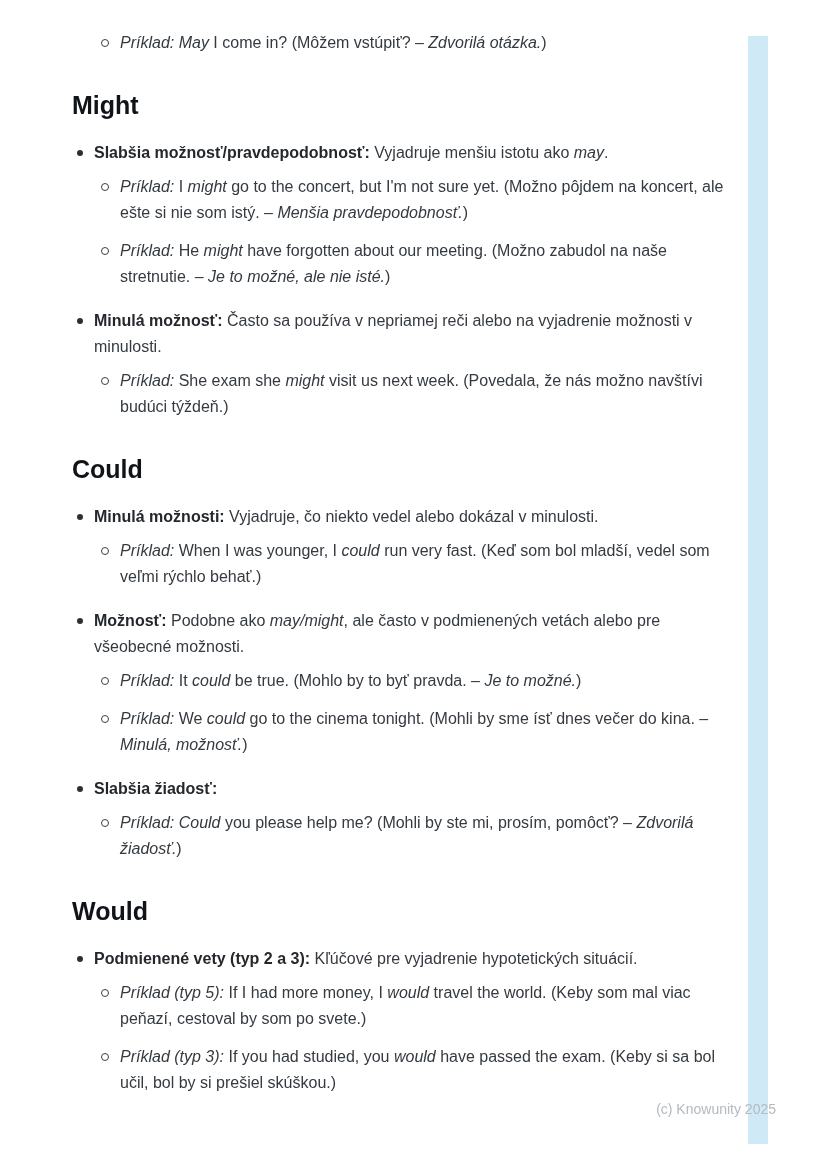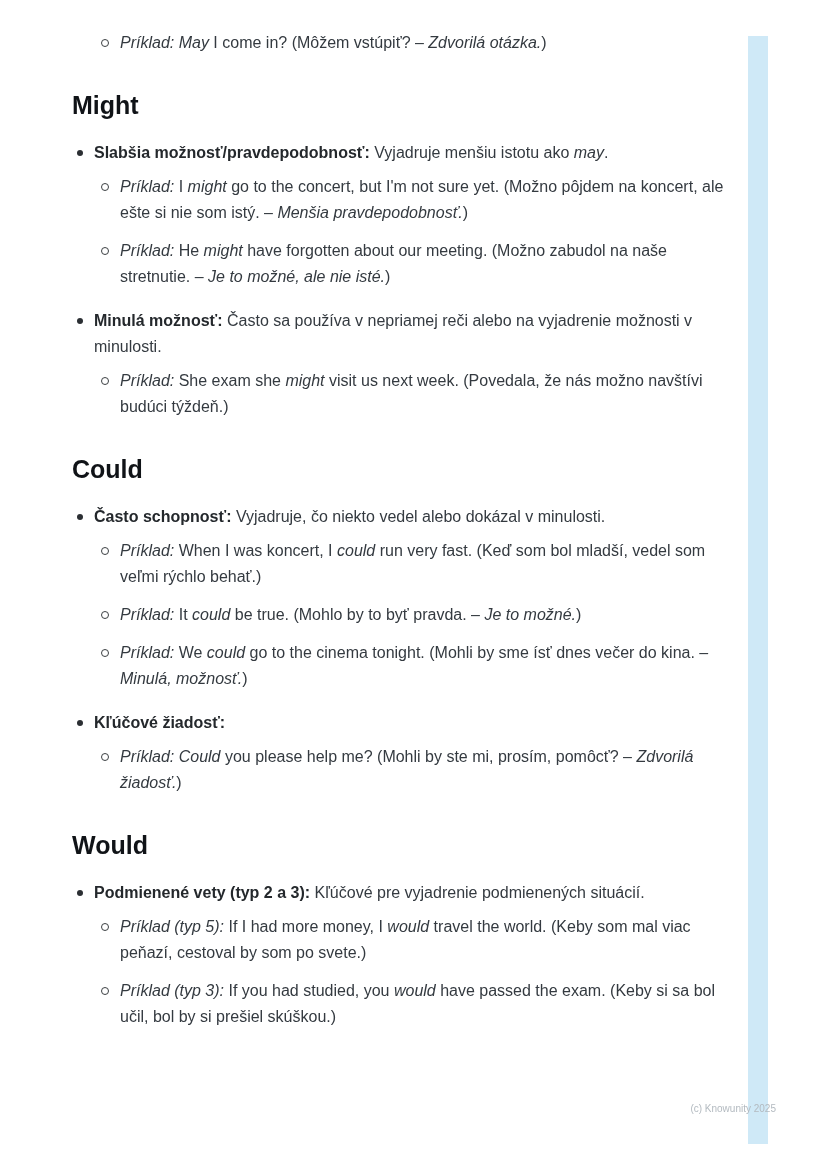--- a/index.html
+++ b/index.html
@@ -56,45 +56,46 @@
     border:1.5px solid #3c4043;
     background:transparent;
   }
 
   .it { font-style:italic; }
   .bd { font-weight:700; color:#24282c;text-align:right; }
 
   .footer {
     position:absolute;
     right:52px; top:1102px;
-    font-size:10px;
+    font-size:14px;
     line-height:14px;
     color:#b3bac0;
     z-index:3;
   }
 </style>
 </head>
 <body>
 
 <div class="page">
   <div class="scroll-strip" style="background: rgb(207, 233, 247);"></div>
   <main class="content" id="content">
       <div class="li l2"><span class="marker circ"></span><span class="txt"><span class="it">Príklad: May</span><span> I come in? (Môžem vstúpiť? – </span><span class="it">Zdvorilá otázka.</span><span>)</span></span></div>
       <h2>Might</h2>
       <div class="li l1"><span class="marker disc"></span><span class="txt"><span class="bd">Slabšia možnosť/pravdepodobnosť:</span><span> Vyjadruje menšiu istotu ako </span><span class="it">may</span><span>.</span></span></div>
       <div class="li l2"><span class="marker circ"></span><span class="txt"><span class="it">Príklad:</span><span> I </span><span class="it">might</span><span> go to the concert, but I'm not sure yet. (Možno pôjdem na koncert, ale ešte si nie som istý. – </span><span class="it">Menšia pravdepodobnosť.</span><span>)</span></span></div>
       <div class="li l2"><span class="marker circ"></span><span class="txt"><span class="it">Príklad:</span><span> He </span><span class="it">might</span><span> have forgotten about our meeting. (Možno zabudol na naše stretnutie. – </span><span class="it">Je to možné, ale nie isté.</span><span>)</span></span></div>
       <div class="li l1"><span class="marker disc"></span><span class="txt"><span class="bd">Minulá možnosť:</span><span> Často sa používa v nepriamej reči alebo na vyjadrenie možnosti v minulosti.</span></span></div>
       <div class="li l2"><span class="marker circ"></span><span class="txt"><span class="it">Príklad:</span><span> She exam she </span><span class="it">might</span><span> visit us next week. (Povedala, že nás možno navštívi budúci týždeň.)</span></span></div>
       <h2>Could</h2>
-      <div class="li l1"><span class="marker disc"></span><span class="txt"><span class="bd">Často schopnosť:</span><span> Vyjadruje, čo niekto vedel alebo dokázal v minulosti.</span></span></div>
-      <div class="li l2"><span class="marker circ"></span><span class="txt"><span class="it">Príklad:</span><span> When I was koncert, I </span><span class="it">could</span><span> run very fast. (Keď som bol mladší, vedel som veľmi rýchlo behať.)</span></span></div>
+      <div class="li l1"><span class="marker disc"></span><span class="txt"><span class="bd">Minulá možnosti:</span><span> Vyjadruje, čo niekto vedel alebo dokázal v minulosti.</span></span></div>
+      <div class="li l2"><span class="marker circ"></span><span class="txt"><span class="it">Príklad:</span><span> When I was younger, I </span><span class="it">could</span><span> run very fast. (Keď som bol mladší, vedel som veľmi rýchlo behať.)</span></span></div>
+      <div class="li l1"><span class="marker disc"></span><span class="txt"><span class="bd">Možnosť:</span><span> Podobne ako </span><span class="it">may/might</span><span>, ale často v podmienených vetách alebo pre všeobecné možnosti.</span></span></div>
       <div class="li l2"><span class="marker circ"></span><span class="txt"><span class="it">Príklad:</span><span> It </span><span class="it">could</span><span> be true. (Mohlo by to byť pravda. – </span><span class="it">Je to možné.</span><span>)</span></span></div>
       <div class="li l2"><span class="marker circ"></span><span class="txt"><span class="it">Príklad:</span><span> We </span><span class="it">could</span><span> go to the cinema tonight. (Mohli by sme ísť dnes večer do kina. – </span><span class="it">Minulá, možnosť.</span><span>)</span></span></div>
-      <div class="li l1"><span class="marker disc"></span><span class="txt"><span class="bd">Kľúčové žiadosť:</span></span></div>
+      <div class="li l1"><span class="marker disc"></span><span class="txt"><span class="bd">Slabšia žiadosť:</span></span></div>
       <div class="li l2"><span class="marker circ"></span><span class="txt"><span class="it">Príklad: Could</span><span> you please help me? (Mohli by ste mi, prosím, pomôcť? – </span><span class="it">Zdvorilá žiadosť.</span><span>)</span></span></div>
       <h2>Would</h2>
-      <div class="li l1"><span class="marker disc"></span><span class="txt"><span class="bd">Podmienené vety (typ 2 a 3):</span><span> Kľúčové pre vyjadrenie podmienených situácií.</span></span></div>
+      <div class="li l1"><span class="marker disc"></span><span class="txt"><span class="bd">Podmienené vety (typ 2 a 3):</span><span> Kľúčové pre vyjadrenie hypotetických situácií.</span></span></div>
       <div class="li l2"><span class="marker circ"></span><span class="txt"><span class="it">Príklad (typ 5):</span><span> If I had more money, I </span><span class="it">would</span><span> travel the world. (Keby som mal viac peňazí, cestoval by som po svete.)</span></span></div>
       <div class="li l2"><span class="marker circ"></span><span class="txt"><span class="it">Príklad (typ 3):</span><span> If you had studied, you </span><span class="it">would</span><span> have passed the exam. (Keby si sa bol učil, bol by si prešiel skúškou.)</span></span></div>
     </main>
   <div class="footer">(c) Knowunity 2025</div>
 </div>
 
 </body></html>

